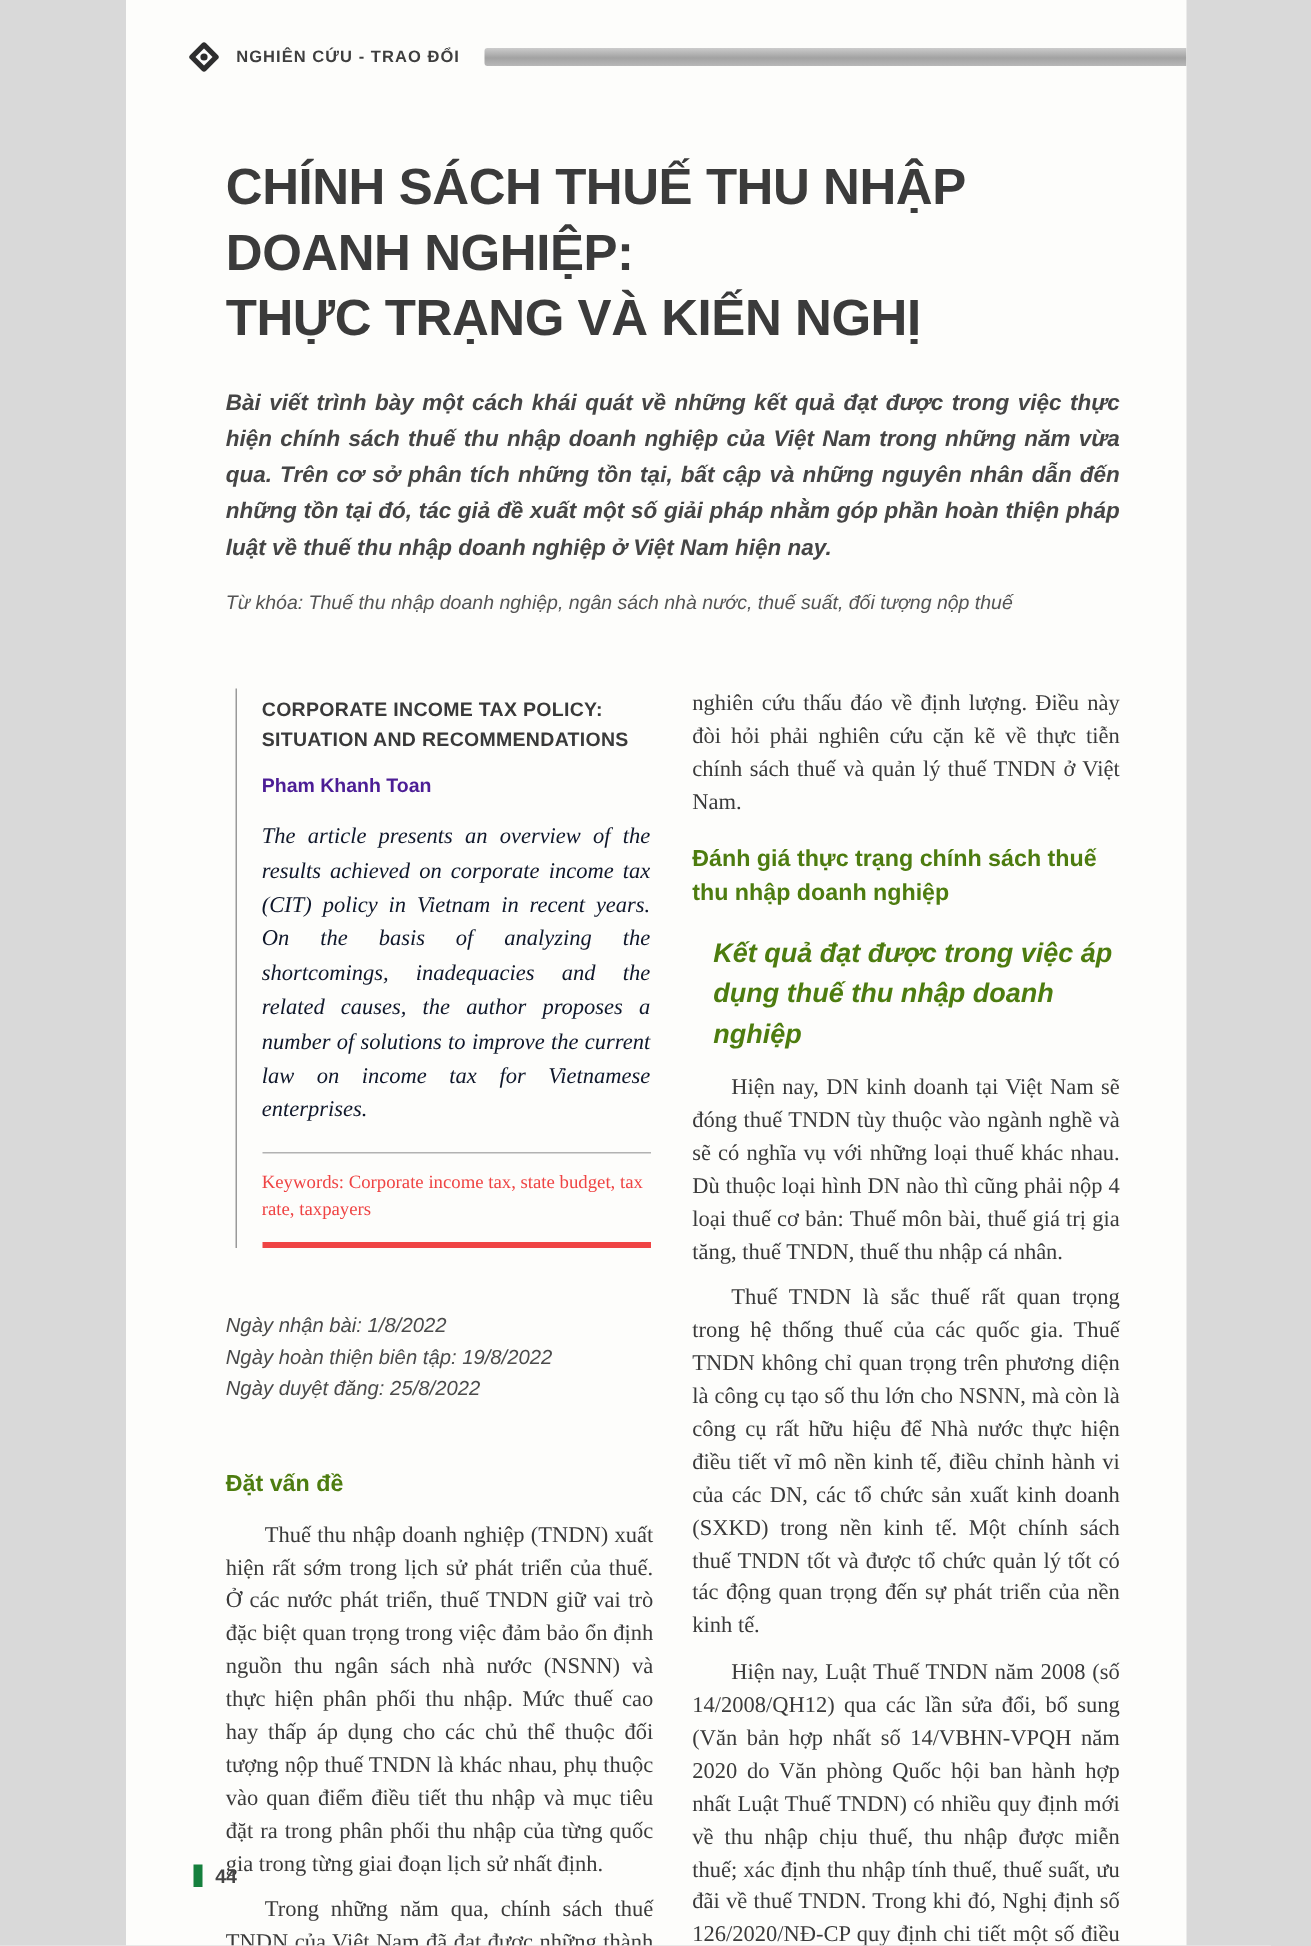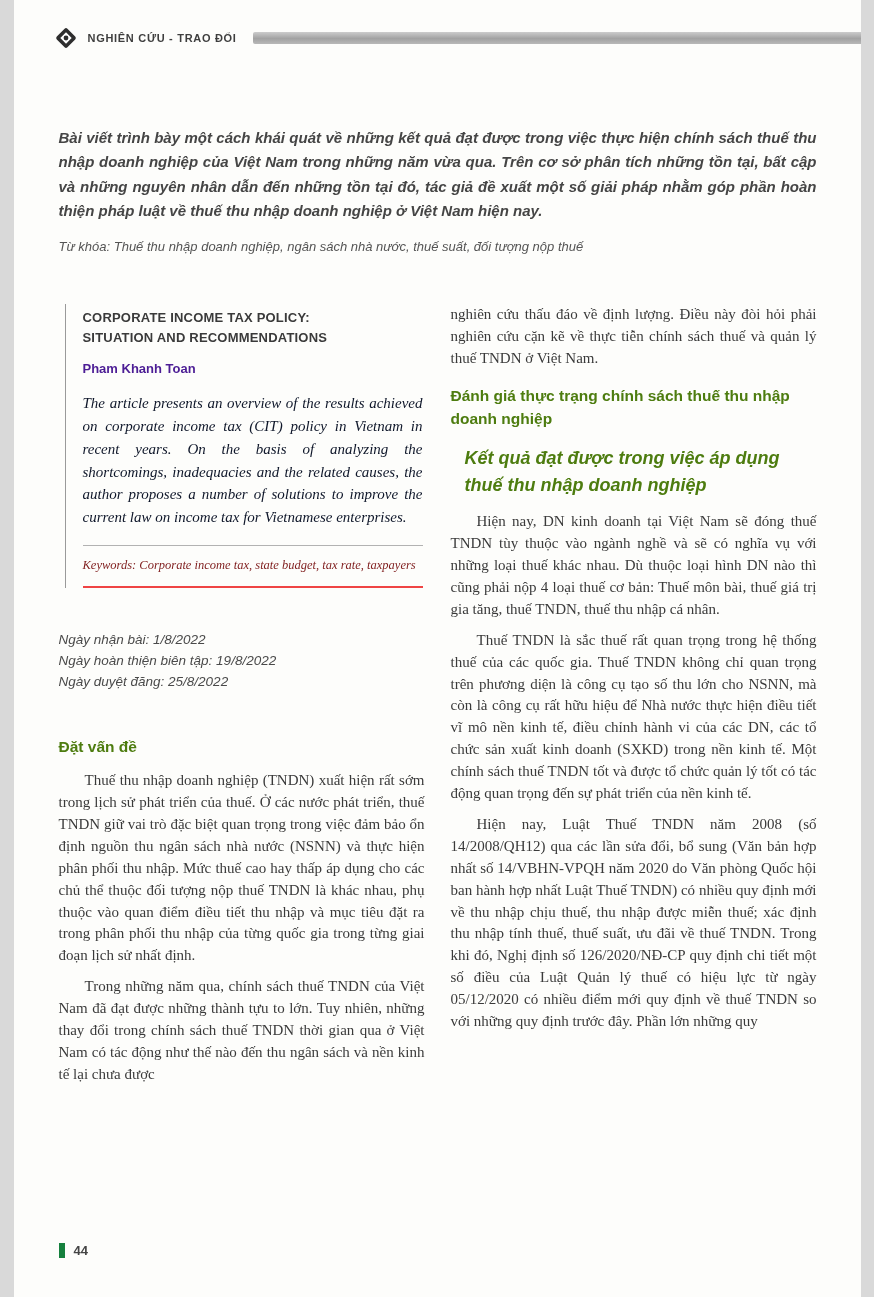--- a/index.html
+++ b/index.html
@@ -1,20 +1,20 @@
 <!DOCTYPE html>
 <html><head>
 <meta charset="utf-8">
 <style>
   * { margin:0; padding:0; box-sizing:border-box; }
   html,body { background:#d9d9d9; }
   body { font-family:"Liberation Sans",sans-serif; }
   .page {
-    width:847px; height:1297px; margin:0 auto; position:relative;
-    background:#fdfdfb; color:#3a3a3a; overflow:hidden;
+    width:707px; height:1297px; margin:0 auto; position:relative;
+    background:#fdfdfb; color:#3a3a3a; overflow:hidden;padding-left:22px;
   }
   
   .topbar { position:absolute; top:26px; left:40px; right:0; display:flex; align-items:center; }
   .logo { width:24px; height:24px; flex:0 0 auto; }
   .section-label { font-size:11px; font-weight:bold; letter-spacing:.7px; color:#3e3e3e; margin-left:10px; white-space:nowrap; }
   .header-bar { flex:1; height:12px; margin-left:16px; background:linear-gradient(180deg,#cccccc 0%,#a2a2a2 55%,#b8b8b8 100%); border-radius:2px 0 0 2px; }
 
   .content { padding:104px 44px 0 45px; }
 
   .article-title {
@@ -34,22 +34,22 @@
     flex:1 1 0; font-family:"Liberation Serif",serif; font-size:15px; line-height:1.46;
     text-align:justify; color:#3a3a3a;
   }
 
   
   .en-box { border-left:1px solid #9a9a9a; padding:4px 2px 0 17px; margin-left:6px; }
   .en-title { font-family:"Liberation Sans",sans-serif; font-size:13px; font-weight:bold; line-height:1.5; letter-spacing:.2px; color:#3a3a3a; text-align:left; }
   .en-author { font-family:"Liberation Sans",sans-serif; font-size:13px; font-weight:bold; margin-top:13px; color:#4c1d95; text-align:left; }
   .en-abstract { font-style:italic; font-size:15px; line-height:1.52; margin-top:13px; color:#0f172a; }
   .en-keywords {
-    font-style:italic; font-size:12.5px; color:#7f1d1d; margin-top:16px;
-    border-top:1px solid #b2b2b2; border-bottom:2px solid #ef4444; padding:10px 0 12px; text-align:left;
+    font-size:12.5px; color:#ef4444; margin-top:16px;
+    border-top:1px solid #b2b2b2; border-bottom:4px solid #ef4444; padding:10px 0 12px; text-align:left;
   }
 
   .dates { margin-top:42px; font-family:"Liberation Sans",sans-serif; font-style:italic; font-size:13.5px; line-height:1.55; color:#4a4a4a; text-align:left; }
 
   .h-sans { font-family:"Liberation Sans",sans-serif; font-weight:bold; font-size:15.5px; line-height:1.5; color:#4d7c0f; text-align:left; }
   .heading-1 { margin-top:42px; }
   .heading-right { margin-top:14px; }
   .subheading { margin-top:15px; margin-left:14px; font-style:italic; font-size:18px; }
 
   .para { text-indent:26px; margin-top:9px; }
@@ -74,20 +74,24 @@
         <rect x="8" y="8" width="8" height="8" transform="rotate(45 12 12)" fill="#ffffff"></rect>
         <circle cx="12" cy="12" r="2.4" fill="#2e2e2e"></circle>
       </svg>
     </span>
     <span class="section-label">NGHIÊN CỨU - TRAO ĐỔI</span>
     <span class="header-bar"></span>
   </header>
 
   <div class="content">
 
+    <h1 class="article-title">
+      <span>CHÍNH SÁCH THUẾ THU NHẬP DOANH NGHIỆP:</span><br>
+      <span>THỰC TRẠNG VÀ KIẾN NGHỊ</span>
+    </h1>
 
 
     <p class="abstract-vi">Bài viết trình bày một cách khái quát về những kết quả đạt được trong việc thực hiện chính sách thuế thu nhập doanh nghiệp của Việt Nam trong những năm vừa qua. Trên cơ sở phân tích những tồn tại, bất cập và những nguyên nhân dẫn đến những tồn tại đó, tác giả đề xuất một số giải pháp nhằm góp phần hoàn thiện pháp luật về thuế thu nhập doanh nghiệp ở Việt Nam hiện nay.</p>
 
     <div class="keywords-vi">Từ khóa: Thuế thu nhập doanh nghiệp, ngân sách nhà nước, thuế suất, đối tượng nộp thuế</div>
 
     <div class="columns">
 
       <div class="col">
 

